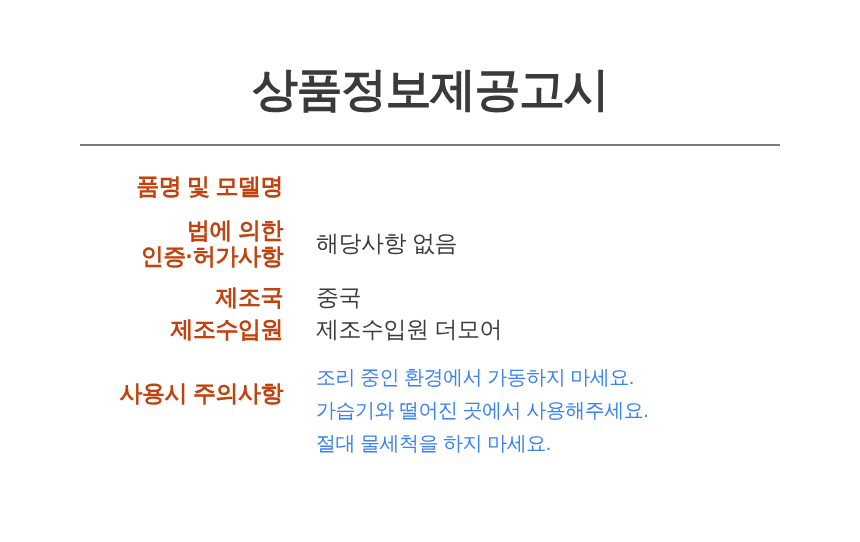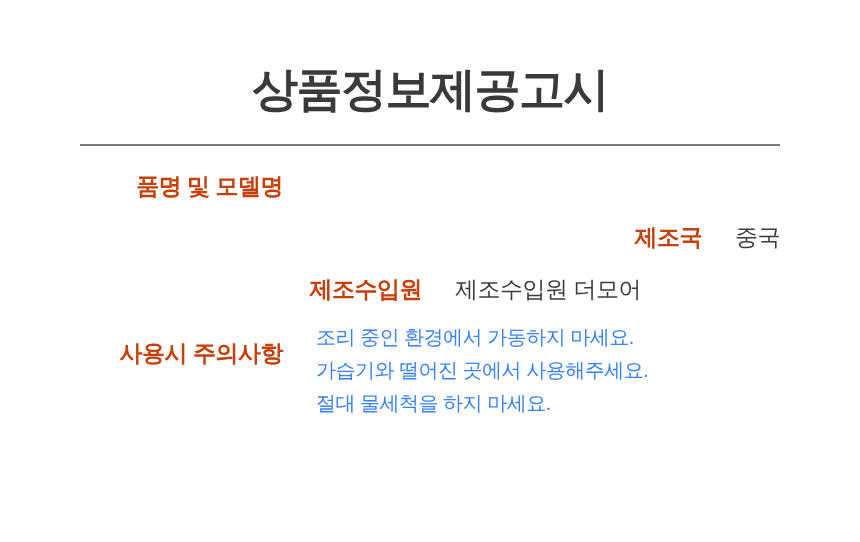--- a/index.html
+++ b/index.html
@@ -52,22 +52,22 @@
     font-size: 23px;
     line-height: 28px;
     font-weight: 400;
     letter-spacing: -0.5px;
     white-space: pre-line;
     color: #3c3c3c;
   }
   
   .row-model   { margin-top: 27px; }
   .row-cert    { margin-top: 18px; }
-  .row-origin  { margin-top: 24px; justify-content: flex-end; }
-  .row-maker   { margin-top: 24px; justify-content: center; }
+  .row-origin  { margin-top: 14px; }
+  .row-maker   { margin-top: 4px; }
   .row-caution { margin-top: 18px; align-items: flex-start; }
   .row-caution .row-label { line-height: 33px; margin-top: 16px; }
   .row-caution .row-value {
     font-size: 20px;
     line-height: 33px;
     color: #3b82f6;
   }
 </style>
 </head>
 <body>
@@ -77,20 +77,25 @@
   <h1 class="page-title">상품정보제공고시</h1>
 
   <div class="title-divider"></div>
 
   <div class="info-table">
 
     <div class="info-row row-model">
       <div class="row-label">품명 및 모델명</div>
     </div>
 
+    <div class="info-row row-cert">
+      <div class="row-label">법에 의한
+인증·허가사항</div>
+      <div class="row-value">해당사항 없음</div>
+    </div>
 
     <div class="info-row row-origin">
       <div class="row-label">제조국</div>
       <div class="row-value">중국</div>
     </div>
 
     <div class="info-row row-maker">
       <div class="row-label">제조수입원</div>
       <div class="row-value">제조수입원 더모어</div>
     </div>

